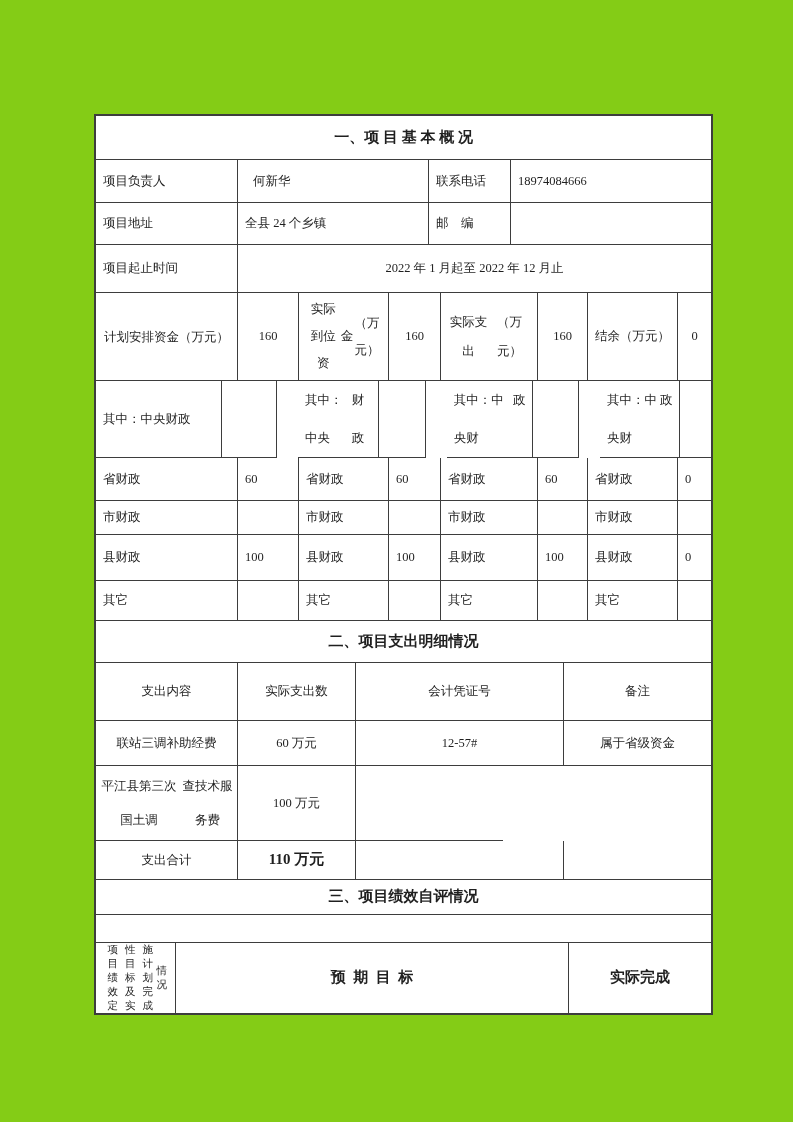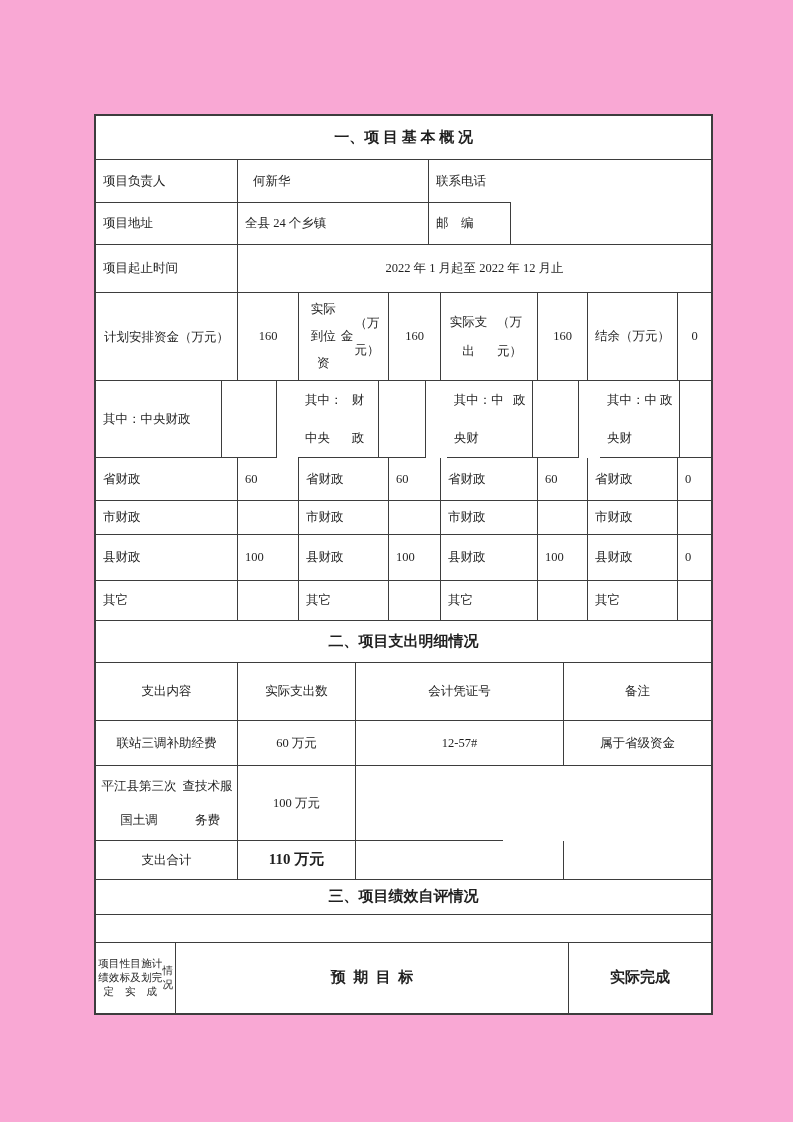--- a/index.html
+++ b/index.html
@@ -1,19 +1,19 @@
 <!DOCTYPE html>
 <html><head>
 <meta charset="utf-8">
 <style>
   html,body { margin:0; padding:0; background:#888; }
   .page {
     position:relative;
     width:793px; height:1122px;
-    background:#f9a8d4;
+    background:#84cc16;
     margin:0 auto;
     font-family:"Liberation Serif","DejaVu Serif",serif;
     color:#1f1f1f;
     overflow:hidden;
   }
   .doc-table {
     position:absolute;
     left:94px; top:114px;
     width:615px;
     border:2px solid #3d3d3d;
@@ -72,20 +72,21 @@
   <div class="doc-table">
 
     <div class="row h44">
       <div class="cell grow c b fs15">一、项 目 基 本 概 况</div>
     </div>
 
     <div class="row h43">
       <div class="cell w142">项目负责人</div>
       <div class="cell w191" style="padding-left:15px">何新华</div>
       <div class="cell w82">联系电话</div>
+      <div class="cell w200">18974084666</div>
     </div>
 
     <div class="row h42">
       <div class="cell w142">项目地址</div>
       <div class="cell w191">全县 24 个乡镇</div>
       <div class="cell w82 pre">邮    编</div>
       <div class="cell w200"></div>
     </div>
 
     <div class="row h48">
@@ -214,21 +215,21 @@
 
     <div class="row h35">
       <div class="cell grow c b fs15">三、项目绩效自评情况</div>
     </div>
 
     <div class="row h28">
       <div class="cell grow"></div>
     </div>
 
     <div class="row h70">
-      <div class="cell w80 ml c lh14 fs105" style="padding:0 2px">
+      <div class="cell w80 ml c lh14 fs105" style="padding:0 8px">
         <div>项目绩效定</div>
         <div>性目标及实</div>
         <div>施计划完成</div>
         <div>情况</div>
       </div>
       <div class="cell w393 c b fs15 pre">预  期  目  标</div>
       <div class="cell w142 c b fs15">实际完成</div>
     </div>
 
   </div>

